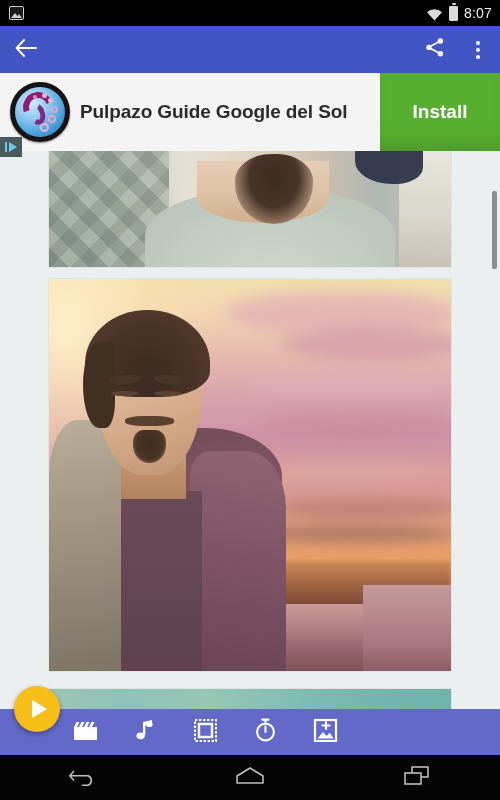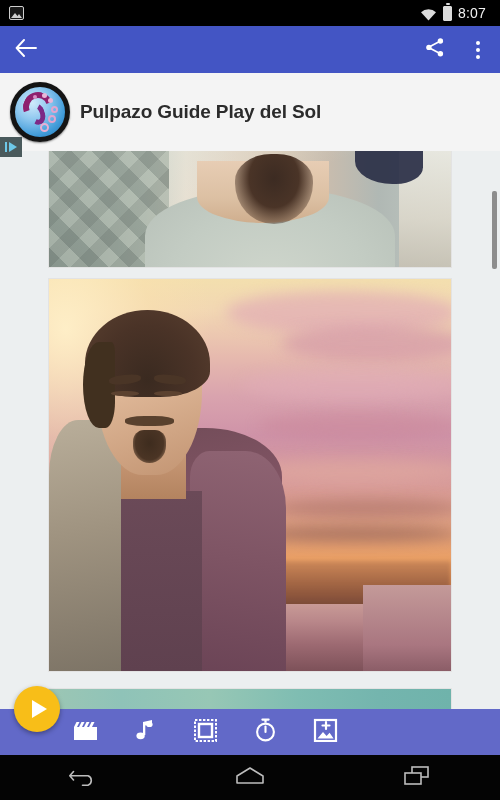--- a/index.html
+++ b/index.html
@@ -7,21 +7,21 @@
   body { font-family:"Liberation Sans", sans-serif; }
 
   #app { position:relative; width:500px; height:800px; background:#eceff0; overflow:hidden; }
 
   
   .statusbar{
     position:absolute; top:0; left:0; width:500px; height:26px;
     background:#000; display:flex; align-items:center; z-index:60;
   }
   .sb-left{ display:flex; align-items:center; padding-left:9px; gap:6px; }
-  .sb-right{ margin-left:auto; display:flex; align-items:center; gap:6px; padding-right:14px; }
+  .sb-right{ margin-left:auto; display:flex; align-items:center; gap:6px; padding-right:8px; }
   .sb-clock{ color:#f2f2f2; font-size:14px; letter-spacing:.2px; }
 
   .ico-photo-notif{ width:15px; height:14px; border:1.6px solid #cfcfcf; border-radius:2px; position:relative; background:#1a1a1a; }
   .ico-photo-notif:before{ content:""; position:absolute; left:1px; bottom:1px; width:0;height:0;
      border-left:4px solid transparent; border-right:4px solid transparent; border-bottom:5px solid #cfcfcf;}
   .ico-photo-notif:after{ content:""; position:absolute; right:1px; bottom:1px; width:0;height:0;
      border-left:3px solid transparent; border-right:3px solid transparent; border-bottom:4px solid #cfcfcf;}
 
   .ico-wifi{ width:17px; height:13px; position:relative; }
   .ico-battery{ width:9px; height:15px; border:1.4px solid #dcdcdc; border-radius:1px; position:relative; background:linear-gradient(#dcdcdc,#dcdcdc); }
@@ -263,27 +263,28 @@
           <span class="sw sw-tail"></span>
           <span class="sw sw-d6"></span>
           <span class="sw sw-d1"></span>
           <span class="sw sw-d2"></span>
           <span class="sw sw-d3"></span>
           <span class="sw sw-d4"></span>
           <span class="sw sw-d5"></span>
         </div>
       </div>
       <div class="ad-text">
-        <div class="ad-title">Pulpazo Guide Play del Sol</div>
+        <div class="ad-title">Pulpazo Guide Google del Sol</div>
       </div>
       <div class="adchoices">
         <span class="bar"></span>
           <span class="tri"></span>
       </div>
     </div>
+    <div class="ad-install">Install</div>
   </div>
 
   <div class="content">
 
     <div class="photo-card" id="photo1">
       <div class="p1-img">
         <div class="p1-win"></div>
         <div class="p1-diamonds"></div>
         <div class="p1-dark"></div>
         <div class="p1-shirt"></div>

